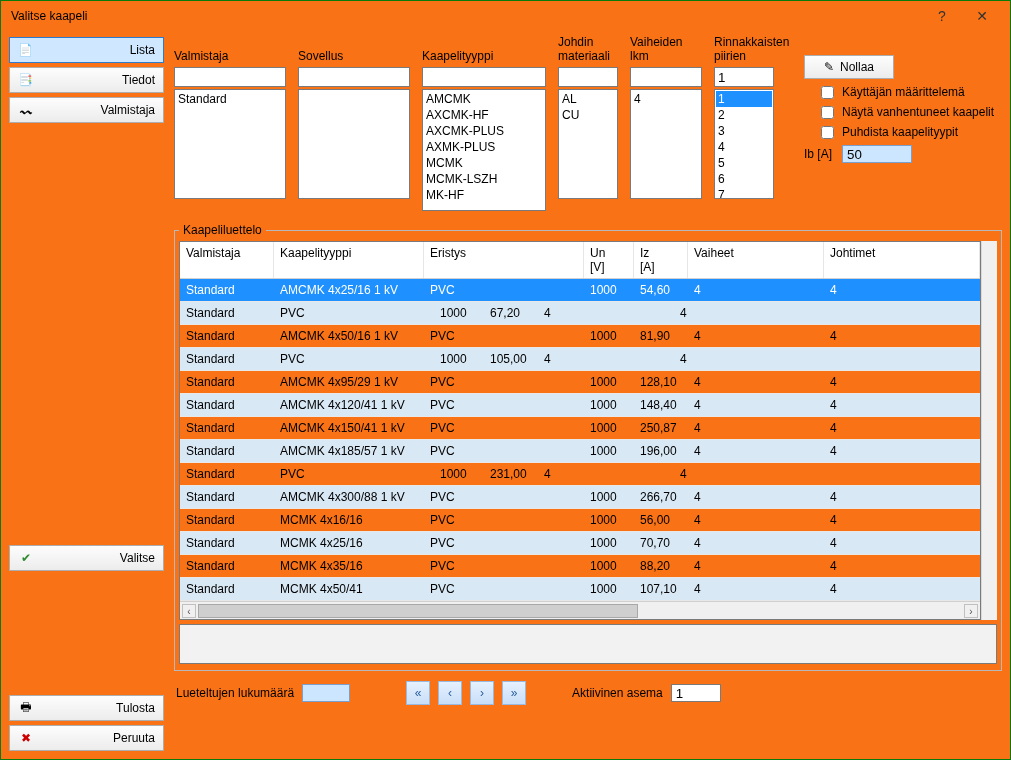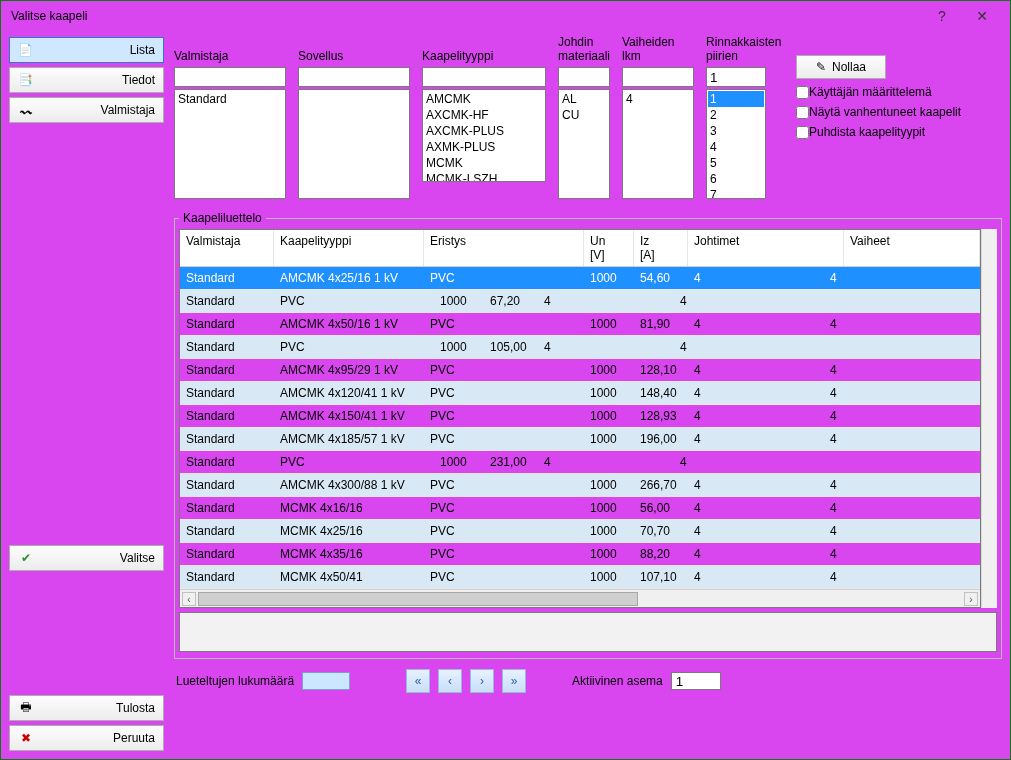--- a/index.html
+++ b/index.html
@@ -1,17 +1,17 @@
 <!DOCTYPE html>
 <html><head>
 <meta charset="utf-8">
 <style>
   * { box-sizing: border-box; }
   body { margin:0; font-family:"Segoe UI",Tahoma,Arial,sans-serif; font-size:12px; color:#000; background:#fff; }
-  .window { border:1px solid #0a7a0a; width:1011px; height:760px; position:relative; background:#d946ef; }
+  .window { border:1px solid #0a7a0a; width:1011px; height:760px; position:relative; background:#f97316; }
   .titlebar { height:30px; display:flex; align-items:center; padding:0 8px; }
   .titlebar .title { flex:1; padding-left:2px; }
   .tbtn { width:40px; height:28px; display:flex; align-items:center; justify-content:center; font-size:14px; color:#333; cursor:pointer; }
 
   .body { display:flex; padding:6px 8px 8px 8px; height:calc(100% - 30px); }
   .left { width:165px; padding-right:10px; display:flex; flex-direction:column; gap:4px; }
   .right { flex:1; display:flex; flex-direction:column; }
 
   .navbtn { height:26px; border:1px solid #adadad; background:linear-gradient(#fdfdfd,#ececec); display:flex; align-items:center; gap:8px; padding:0 8px; cursor:pointer; }
   .navbtn.selected { background:#cfe8ff; border:1px solid #2a7bd1; }
@@ -23,21 +23,21 @@
   .fcol { display:flex; flex-direction:column; gap:2px; }
   .fcol label { height:28px; display:flex; align-items:flex-end; padding-bottom:2px; }
   .fcol input.filter { height:20px; border:1px solid #7a7a7a; padding:1px 3px; background:#fff; }
   .listbox { border:1px solid #7a7a7a; background:#fff; overflow:auto; padding:1px; }
   .listbox .item { padding:0 2px; white-space:nowrap; cursor:pointer; line-height:16px; }
   .listbox .item.sel { background:#1e90ff; color:#fff; }
   .listbox.scroll { overflow-y:scroll; }
 
   .rside { display:flex; flex-direction:column; gap:6px; padding-top:18px; margin-left:18px; }
   .btn { height:24px; width:90px; border:1px solid #adadad; background:linear-gradient(#fdfdfd,#ececec); display:flex; align-items:center; gap:6px; padding:0 6px; cursor:pointer; justify-content:center; }
-  .chk { display:flex; align-items:center; gap:0; }
+  .chk { display:flex; align-items:center; gap:8px;margin-left:17px; }
   .chk input { margin:0; }
   .ibrow { display:flex; align-items:center; gap:10px; }
   .ibrow input { background:#cde6ff; border:1px solid #7a9fcf; height:18px; width:70px; padding:1px 4px; }
 
   fieldset.cablelist { border:1px solid #b8b8b8; margin:12px 0 6px 0; padding:4px 4px 2px 4px; }
   fieldset.cablelist legend { padding:0 4px; }
   .tablewrap { border:1px solid #7a7a7a; position:relative; }
   .thead { display:flex; background:#fff; border-bottom:1px solid #d0d0d0; }
   .th { padding:4px 6px; border-right:1px solid #e6e6e6; font-weight:400; cursor:pointer; display:flex; align-items:flex-start; line-height:14px; }
   .tbody { max-height:330px; overflow:auto; }
@@ -116,32 +116,32 @@
 
         <div class="fcol" style="width:112px">
           <label>Sovellus</label>
           <input class="filter" value="" style="">
           <div class="listbox" style="height:110px"></div>
         </div>
 
         <div class="fcol" style="width:124px">
           <label>Kaapelityyppi</label>
           <input class="filter" value="" style="">
-          <div class="listbox scroll" style="height:93px" id="types">
+          <div class="listbox scroll" style="height:122px" id="types">
               <div class="item">AMCMK</div>
               <div class="item">AXCMK-HF</div>
               <div class="item">AXCMK-PLUS</div>
               <div class="item">AXMK-PLUS</div>
               <div class="item">MCMK</div>
               <div class="item">MCMK-LSZH</div>
               <div class="item">MK-HF</div>
             </div>
         </div>
 
-        <div class="fcol" style="width:52px">
+        <div class="fcol" style="width:60px">
           <label>Johdin materiaali</label>
           <input class="filter" value="" style="">
           <div class="listbox" style="height:110px" id="mats">
               <div class="item">AL</div>
               <div class="item">CU</div>
             </div>
         </div>
 
         <div class="fcol" style="width:72px">
           <label>Vaiheiden lkm</label>
@@ -175,35 +175,39 @@
             <span>Käyttäjän määrittelemä</span>
           </label>
           <label class="chk">
             <input type="checkbox" style="">
             <span>Näytä vanhentuneet kaapelit</span>
           </label>
           <label class="chk">
             <input type="checkbox" style="">
             <span>Puhdista kaapelityypit</span>
           </label>
+          <div class="ibrow">
+            <span>Ib [A]</span>
+            <input value="50" style="">
+          </div>
         </div>
       </div>
 
       <fieldset class="cablelist">
         <legend>Kaapeliluettelo</legend>
         <div style="display:flex">
           <div class="tablewrap" style="flex:1">
             <div class="thead">
               <div class="th c-vend">Valmistaja</div>
               <div class="th c-type">Kaapelityyppi</div>
               <div class="th c-ins">Eristys</div>
               <div class="th c-un" id="col-un">Un<br>[V]</div>
               <div class="th c-iz" id="col-iz">Iz<br>[A]</div>
+              <div class="th c-ph">Vaiheet</div>
               <div class="th c-cond">Johtimet</div>
-              <div class="th c-ph">Vaiheet</div>
             </div>
             <div class="tbody" id="tbody">
                 <div class="tr sel">
                   <div class="td c-vend">Standard</div>
                   <div class="td c-type">AMCMK 4x25/16 1 kV</div>
                   <div class="td c-ins">PVC</div>
                   <div class="td c-un">1000</div>
                   <div class="td c-iz">54,60</div>
                   <div class="td c-ph">4</div>
                   <div class="td c-cond">4</div>
@@ -249,21 +253,21 @@
                   <div class="td c-un">1000</div>
                   <div class="td c-iz">148,40</div>
                   <div class="td c-ph">4</div>
                   <div class="td c-cond">4</div>
                 </div>
                 <div class="tr">
                   <div class="td c-vend">Standard</div>
                   <div class="td c-type">AMCMK 4x150/41 1 kV</div>
                   <div class="td c-ins">PVC</div>
                   <div class="td c-un">1000</div>
-                  <div class="td c-iz">128,93</div>
+                  <div class="td c-iz">250,87</div>
                   <div class="td c-ph">4</div>
                   <div class="td c-cond">4</div>
                 </div>
                 <div class="tr">
                   <div class="td c-vend">Standard</div>
                   <div class="td c-type">AMCMK 4x185/57 1 kV</div>
                   <div class="td c-ins">PVC</div>
                   <div class="td c-un">1000</div>
                   <div class="td c-iz">196,00</div>
                   <div class="td c-ph">4</div>

